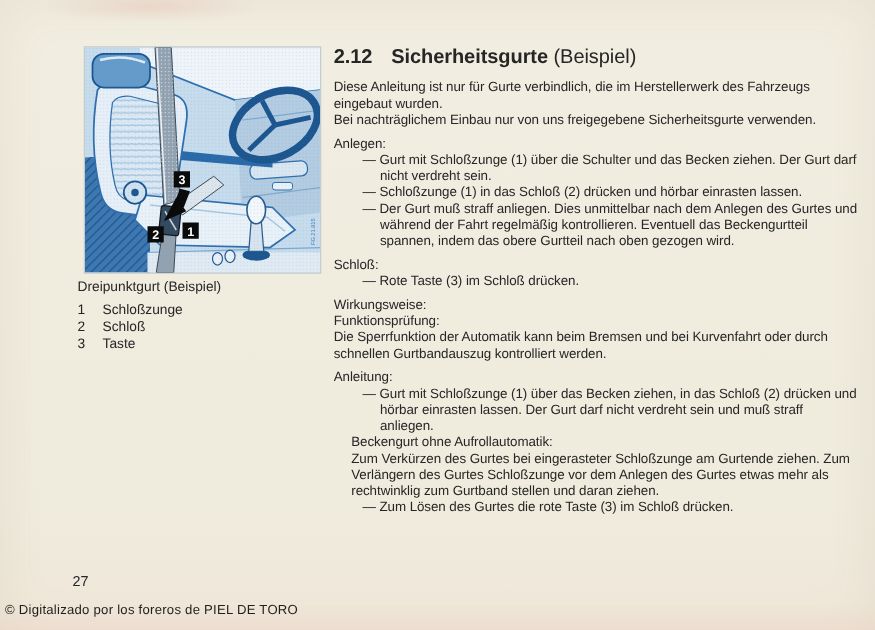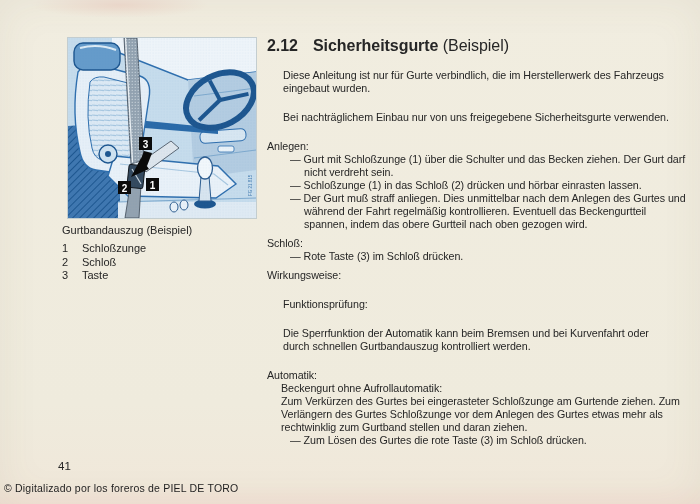--- a/index.html
+++ b/index.html
@@ -39,21 +39,21 @@
     position:absolute;left:267px;top:38px;width:420px;
     font-size:10.7px;line-height:13px;
     letter-spacing:-0.05px;
     hyphens:manual;
   }
   .title-line{font-size:16px;line-height:15px;margin-bottom:11px;}
   .title-num{font-weight:bold;margin-right:15px;}
   .title-main{font-weight:bold;}
   .title-suffix{font-weight:normal;}
   .blk-h{margin-top:6px;}
-  .blk-p{margin:16px;}
+  .blk-p{margin:0;}
   .blk-d{padding-left:14px;text-indent:-14px;margin-left:23px;}
   .blk-s{margin-left:14px;}
   
   .page-number{
     position:absolute;left:58px;top:460px;
     font-size:11.5px;
   }
   .watermark{
     position:absolute;left:4px;top:482px;
     font-size:10.5px;color:#1f1f1f;letter-spacing:0.2px;
@@ -156,21 +156,21 @@
       </g>
       <g font-family="Liberation Sans, sans-serif" font-size="10" font-weight="bold">
         <rect x="50" y="143" width="13" height="13" fill="#0a0a0a"></rect>
         <text x="56.5" y="153.5" fill="#ffffff" text-anchor="middle">2</text>
       </g>
 
       <text transform="rotate(-90 184 158)" x="184" y="158" font-family="Liberation Sans, sans-serif" font-size="4.5" fill="#4b80b3">FG 21.815</text>
     </svg>
   </div>
 
-  <div class="caption">Gurtbandauszug (Beispiel)</div>
+  <div class="caption">Dreipunktgurt (Beispiel)</div>
 
   <div class="legend">
     <div class="legend-row">
       <span class="legend-num">1</span>
       <span>Schloßzunge</span>
     </div>
     <div class="legend-row">
       <span class="legend-num">2</span>
       <span>Schloß</span>
     </div>
@@ -189,22 +189,23 @@
         <div class="blk-p">Bei nachträglichem Einbau nur von uns freigegebene Sicherheitsgurte ver­wenden.</div>
         <div class="blk-h">Anlegen:</div>
         <div class="blk-d"><span>— </span>Gurt mit Schloßzunge (1) über die Schulter und das Becken ziehen. Der Gurt darf nicht verdreht sein.</div>
         <div class="blk-d"><span>— </span>Schloßzunge (1) in das Schloß (2) drücken und hörbar einrasten lassen.</div>
         <div class="blk-d"><span>— </span>Der Gurt muß straff anliegen. Dies unmittelbar nach dem Anlegen des Gurtes und während der Fahrt regelmäßig kontrollieren. Eventuell das Beckengurtteil spannen, indem das obere Gurtteil nach oben gezogen wird.</div>
         <div class="blk-h">Schloß:</div>
         <div class="blk-d"><span>— </span>Rote Taste (3) im Schloß drücken.</div>
         <div class="blk-h">Wirkungsweise:</div>
         <div class="blk-p">Funktionsprüfung:</div>
         <div class="blk-p">Die Sperrfunktion der Automatik kann beim Bremsen und bei Kurvenfahrt oder durch schnellen Gurtbandauszug kontrolliert werden.</div>
-        <div class="blk-h">Automatik:</div>
+        <div class="blk-h">Anleitung:</div>
+        <div class="blk-d"><span>— </span>Gurt mit Schloßzunge (1) über das Becken ziehen, in das Schloß (2) drücken und hörbar einrasten lassen. Der Gurt darf nicht verdreht sein und muß straff anliegen.</div>
         <div class="blk-s">Beckengurt ohne Aufrollautomatik:</div>
         <div class="blk-s">Zum Verkürzen des Gurtes bei eingerasteter Schloßzunge am Gurtende zie­hen. Zum Verlängern des Gurtes Schloßzunge vor dem Anlegen des Gurtes etwas mehr als rechtwinklig zum Gurtband stellen und daran ziehen.</div>
         <div class="blk-d"><span>— </span>Zum Lösen des Gurtes die rote Taste (3) im Schloß drücken.</div>
       </div>
   </div>
 
-  <div class="page-number">41</div>
+  <div class="page-number">27</div>
   <div class="watermark">© Digitalizado por los foreros de PIEL DE TORO</div>
 </div>
 
 </body></html>

